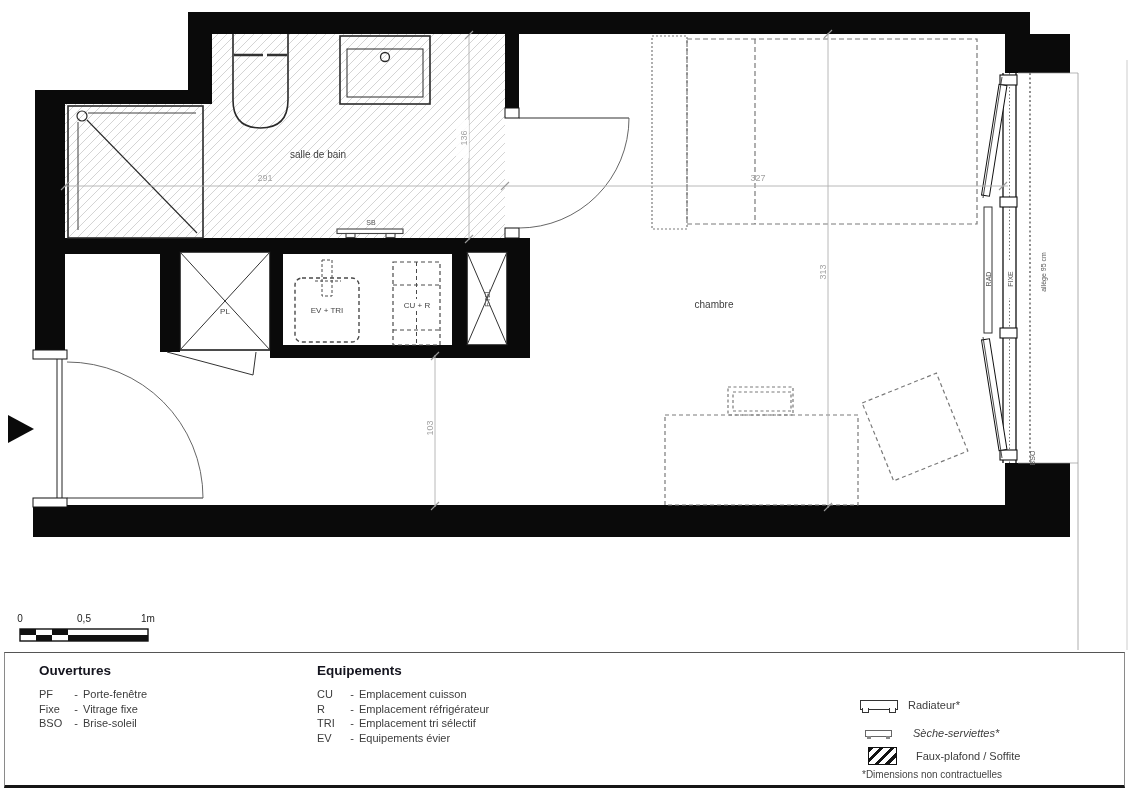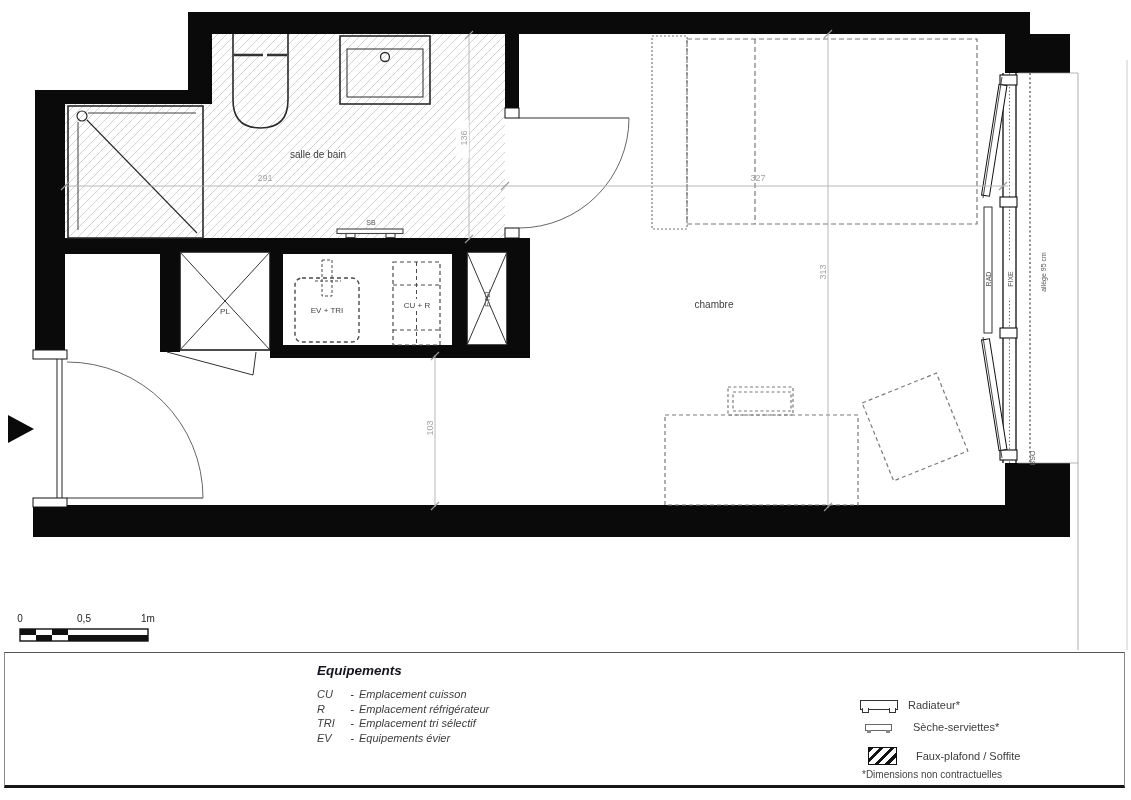--- a/index.html
+++ b/index.html
@@ -200,22 +200,34 @@
     <rect x="52" y="629" width="16" height="6" fill="#111"></rect>
     <rect x="68" y="635" width="16" height="6" fill="#111"></rect>
     <rect x="84" y="635" width="64" height="6" fill="#111"></rect>
   </g>
 
   <path d="M1127 60 V650" stroke="#c0c0c0" stroke-width="0.8" fill="none"></path>
 </svg>
 
 <div id="legend">
 
-
-  <div class="leg-col" style="left:312px;font-style:italic;">
+  <div class="leg-col" style="left:34px;">
+    <div class="leg-title">Ouvertures</div>
+    <div class="leg-item">
+      <span class="leg-abbr w30">PF</span><span class="leg-dash">-</span><span>Porte-fenêtre</span>
+    </div>
+    <div class="leg-item">
+      <span class="leg-abbr w30">Fixe</span><span class="leg-dash">-</span><span>Vitrage fixe</span>
+    </div>
+    <div class="leg-item">
+      <span class="leg-abbr w30">BSO</span><span class="leg-dash">-</span><span>Brise-soleil</span>
+    </div>
+  </div>
+
+  <div class="leg-col" style="left:312px;">
     <div class="leg-title">Equipements</div>
     <div class="leg-item">
       <span class="leg-abbr w28">CU</span><span class="leg-dash">-</span><span>Emplacement cuisson</span>
     </div>
     <div class="leg-item">
       <span class="leg-abbr w28">R</span><span class="leg-dash">-</span><span>Emplacement réfrigérateur</span>
     </div>
     <div class="leg-item">
       <span class="leg-abbr w28">TRI</span><span class="leg-dash">-</span><span>Emplacement tri sélectif</span>
     </div>
@@ -228,21 +240,21 @@
   <div class="leg-col" style="left:855px;width:260px;height:120px;">
     <div class="sym-row" style="top:36px;">
       <span class="sym-icon-box">
             <span class="rad-icon">
               <span class="rad-foot l"></span>
               <span class="rad-foot r"></span>
             </span>
           </span>
       <span class="sym-lbl">Radiateur*</span>
     </div>
-    <div class="sym-row" style="top:58px;">
+    <div class="sym-row" style="top:64px;font-style:italic;">
       <span class="sym-icon-box" style="padding-left:5px;">
             <span class="ss-icon">
               <span class="ss-foot l"></span>
               <span class="ss-foot r"></span>
             </span>
           </span>
       <span class="sym-lbl">Sèche-serviettes*</span>
     </div>
     <div class="sym-row" style="top:84px;margin-left:8px;">
       <span class="sym-icon-box">

